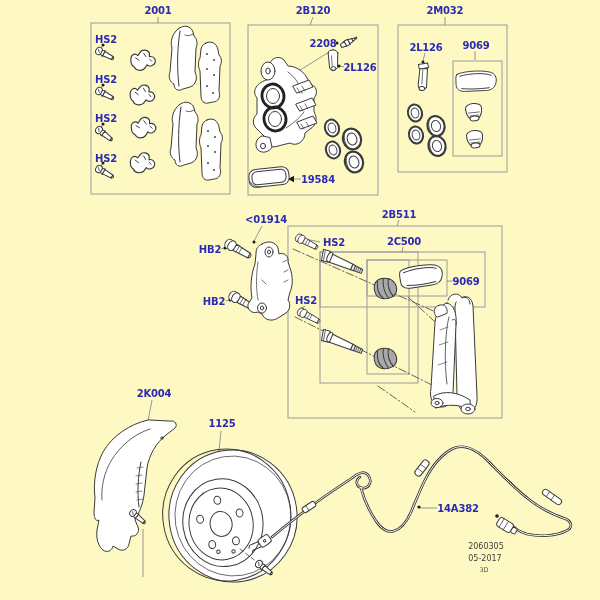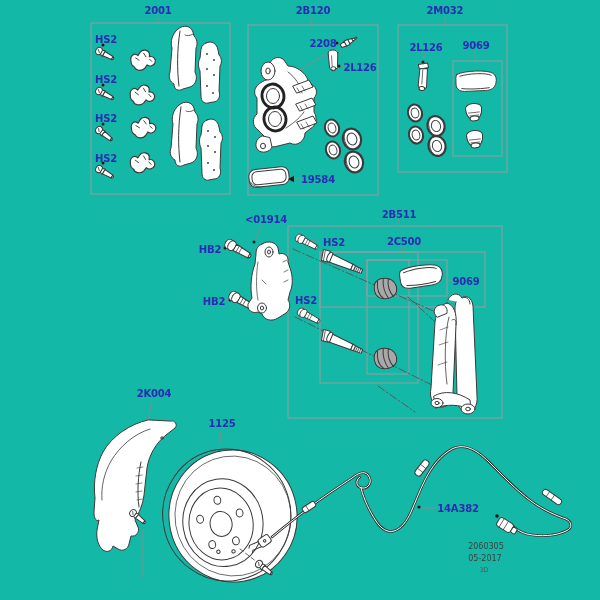--- a/index.html
+++ b/index.html
@@ -1,16 +1,16 @@
 <!DOCTYPE html>
 <html><head>
 <meta charset="utf-8">
 <style>
   html,body{margin:0;padding:0;background:#fff;}
-  .canvas{position:relative;width:600px;height:600px;background:#14b8a6;overflow:hidden;}
+  .canvas{position:relative;width:600px;height:600px;background:#fef9c3;overflow:hidden;}
   svg{display:block;}
   svg text{font-family:"DejaVu Sans","Liberation Sans",sans-serif;font-weight:bold;font-size:10px;
            letter-spacing:-0.2px;fill:#2a2ab5;}
   svg text.footer-text{font-weight:normal;font-size:8px;fill:#3f3f3f;letter-spacing:0;}
   svg text.footer-small{font-weight:normal;font-size:6.5px;fill:#555;letter-spacing:0;}
   .box{stroke:#9a9aa2;fill:none;stroke-width:1;}
   .art{stroke:#3a3a3a;fill:none;stroke-width:1;stroke-linecap:round;stroke-linejoin:round;}
   .leader{stroke:#8a8a8a;fill:none;stroke-width:0.9;}
   .dashdot{stroke:#555;fill:none;stroke-width:0.9;stroke-dasharray:8 2.5 1.5 2.5;}
   .dashed{stroke:#555;fill:none;stroke-width:0.9;stroke-dasharray:4 3;}

